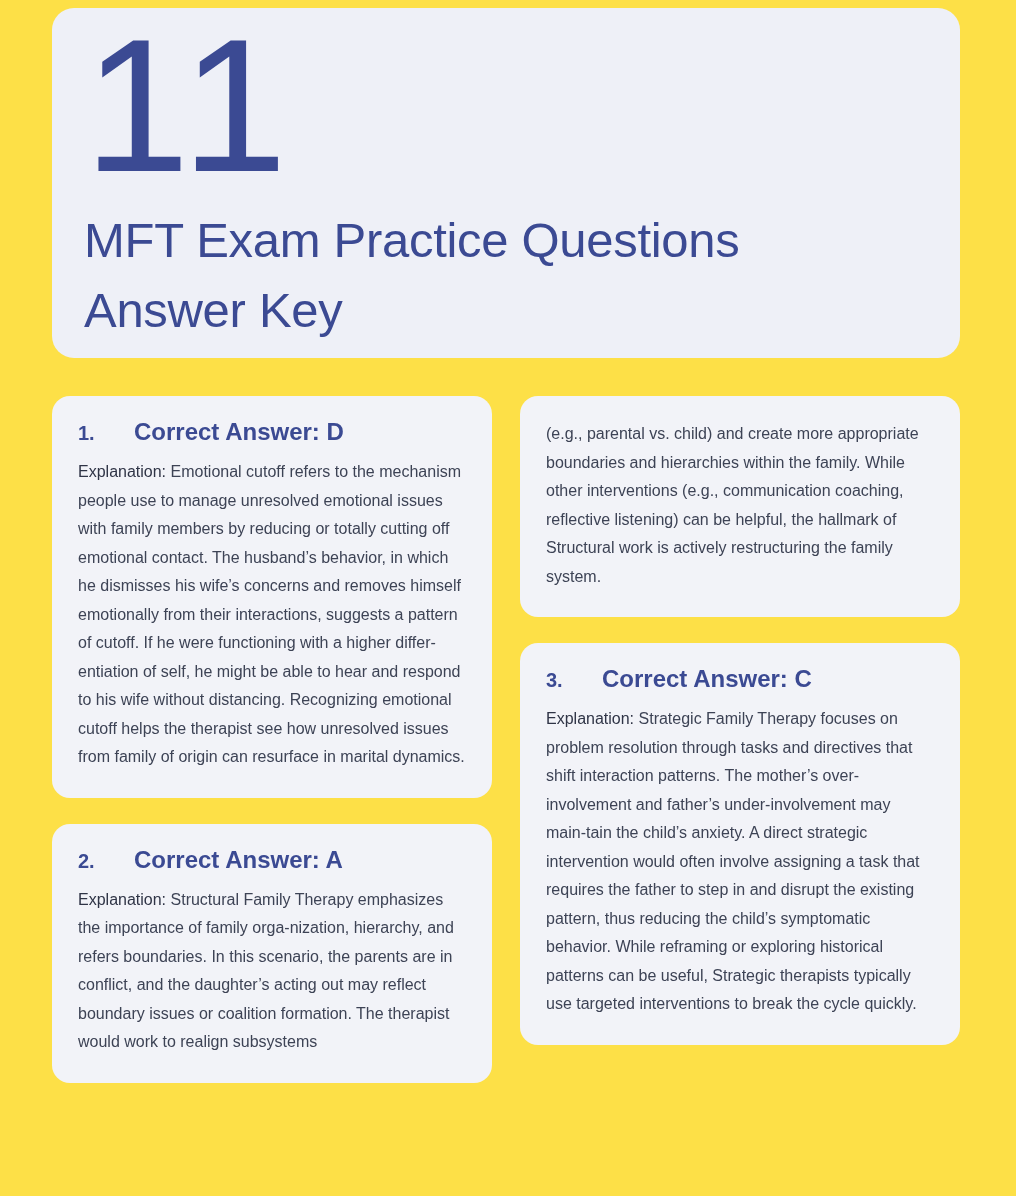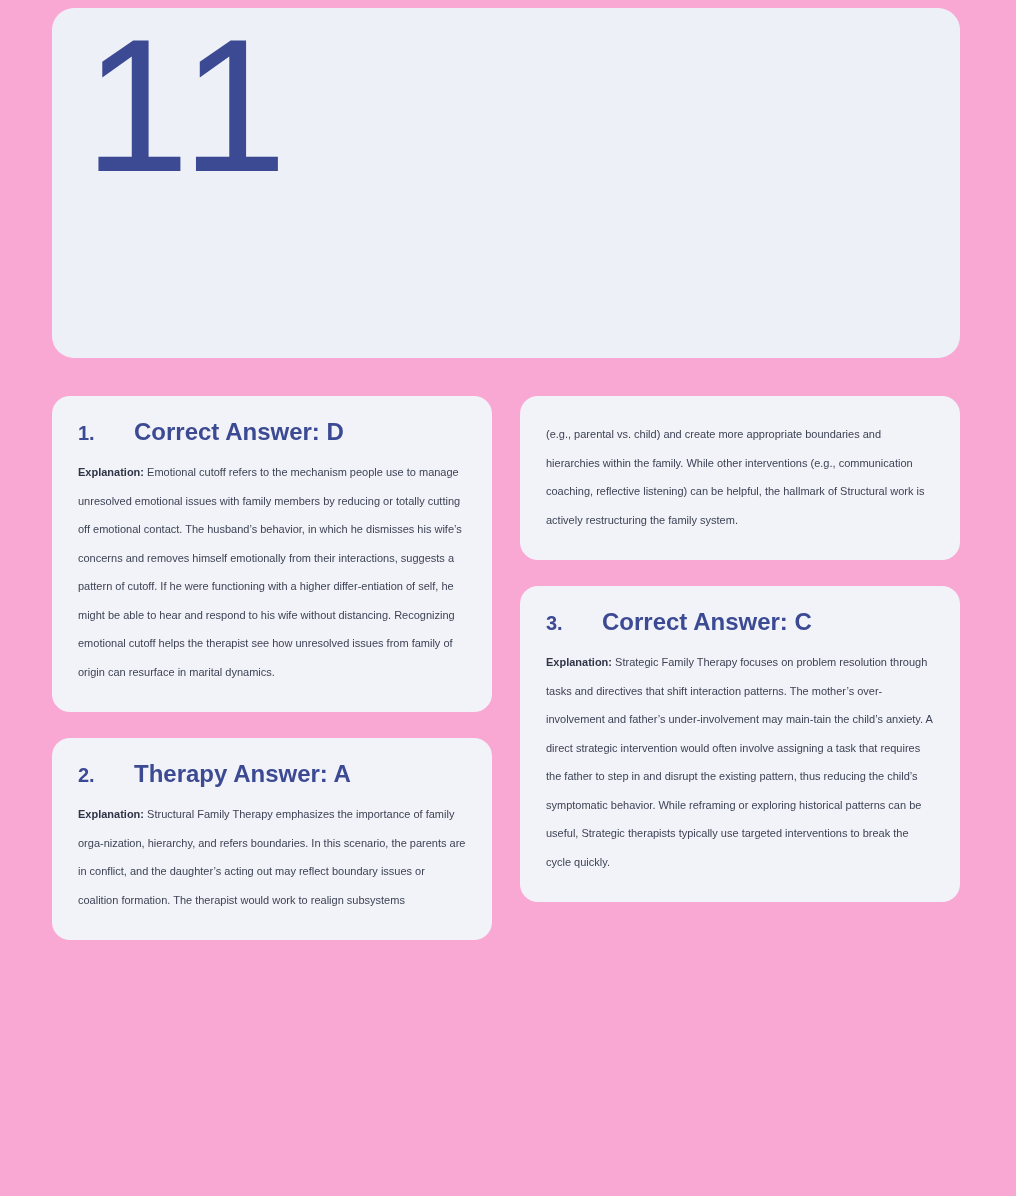--- a/index.html
+++ b/index.html
@@ -10,21 +10,21 @@
     width: 1016px;
   }
   body {
     font-family: "Liberation Sans", sans-serif;
     color: #3a3f4f;
   }
   .page {
     position: relative;
     width: 1016px;
     min-height: 1196px;
-    background: #f9a8d4;
+    background: #fde047;
     overflow: hidden;
   }
 
   
   .header-band {
     position: absolute;
     left: 52px;
     top: 8px;
     width: 908px;
     height: 350px;
@@ -92,56 +92,57 @@
     width: 56px;
     flex: none;
   }
   .q-answer {
     font-size: 24px;
     font-weight: bold;
     color: #3b4a93;
   }
 
   .q-body {
-    font-size: 11px;
+    font-size: 16px;
     line-height: 28.5px;
     color: #3d4355;
   }
   .q-body .lbl {
-    font-weight: bold;
+    font-weight: normal;
     color: #2f3446;
     margin-top: 25px;
   }
 </style>
 </head>
 <body>
 
 <div class="page">
 
   <div class="header-band"></div>
 
   <div class="big-number">11</div>
 
+  <div class="doc-title">MFT Exam Practice Questions Answer Key</div>
 
   <div class="columns">
 
     <div class="col">
 
       <div class="card">
         <div class="q-head">
           <span class="q-num">1.</span>
           <span class="q-answer">Correct Answer: D</span>
         </div>
         <div class="q-body"><span class="lbl">Explanation:</span><span> Emotional cutoff refers to the mechanism people use to manage unresolved emotional issues with family members by reducing or totally cutting off emotional contact. The husband’s behavior, in which he dismisses his wife’s concerns and removes himself emotionally from their interactions, suggests a pattern of cutoff. If he were functioning with a higher differ-entiation of self, he might be able to hear and respond to his wife without distancing. Recognizing emotional cutoff helps the therapist see how unresolved issues from family of origin can resurface in marital dynamics.</span></div>
       </div>
 
       <div class="card">
         <div class="q-head">
           <span class="q-num">2.</span>
-          <span class="q-answer">Therapy Answer: A</span>
+          <span class="q-answer">Correct Answer: A</span>
         </div>
         <div class="q-body"><span class="lbl">Explanation:</span><span> Structural Family Therapy emphasizes the importance of family orga-nization, hierarchy, and refers boundaries. In this scenario, the parents are in conflict, and the daughter’s acting out may reflect boundary issues or coalition formation. The therapist would work to realign subsystems</span></div>
       </div>
 
     </div>
 
     <div class="col">
 
       <div class="card continuation">
         <div class="q-body">(e.g., parental vs. child) and create more appropriate boundaries and hierarchies within the family. While other interventions (e.g., communication coaching, reflective listening) can be helpful, the hallmark of Structural work is actively restructuring the family system.</div>

